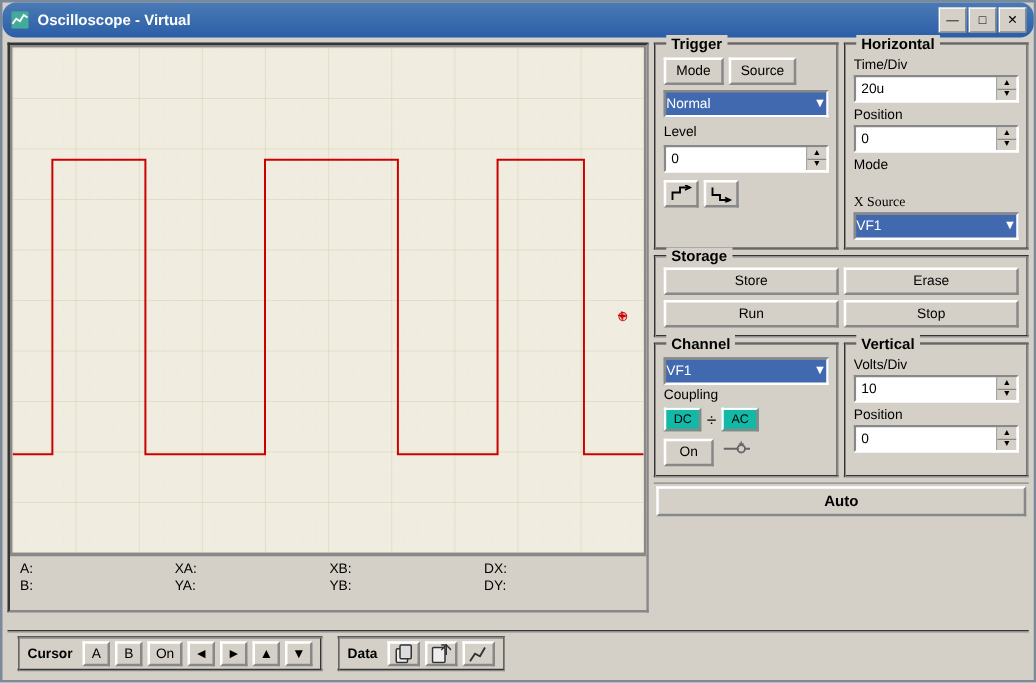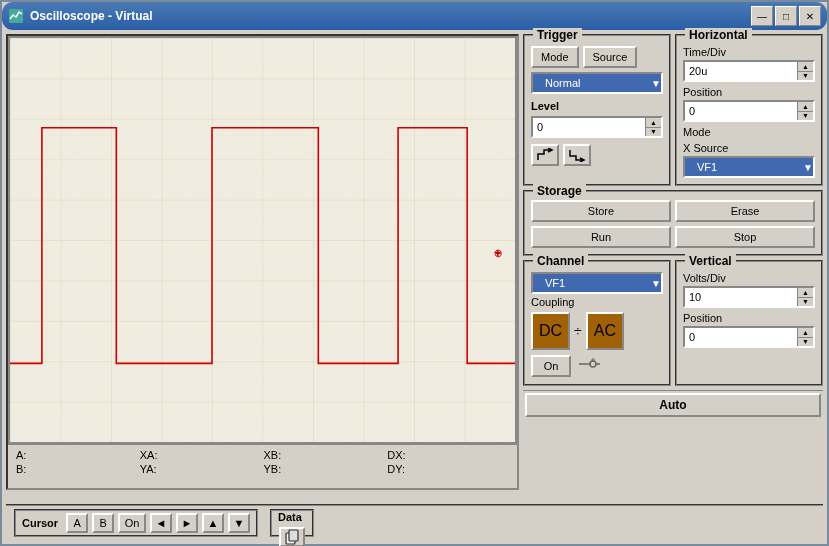--- a/index.html
+++ b/index.html
@@ -198,21 +198,21 @@
       min-width: 40px;
     }
 
     
     .win-select {
       height: 22px;
       background: #4169b0;
       color: white;
       border: 2px solid;
       border-color: #888 #fff #fff #888;
-      padding: 0 12px;
+      padding: 0 0;
       font-size: 11px;
       width: 100%;
       cursor: pointer;
       appearance: none;
       -webkit-appearance: none;
     }
 
     .select-wrapper {
       position: relative;
       display: flex;
@@ -372,21 +372,20 @@
     }
 
     .data-section {
       display: flex;
       align-items: center;
       gap: 4px;
       border: 2px groove #888;
       padding: 0 6px;
       height: 28px;
       margin-left: 8px;
-      flex-direction: column;
     }
 
     
     .auto-bar {
       background: #d4d0c8;
       border-top: 1px solid #888;
       display: flex;
       align-items: center;
       justify-content: center;
       padding: 2px;
@@ -411,26 +410,26 @@
 
     
     .coupling-row {
       display: flex;
       gap: 4px;
       align-items: center;
       margin-top: 4px;
     }
 
     .coupling-btn {
-      height: 38px;
-      background: #a16207;
+      height: 19px;
+      background: #14b8a6;
       border: 2px solid;
       border-color: #fff #888 #888 #fff;
       padding: 0 6px;
-      font-size: 16px;
+      font-size: 10px;
       cursor: pointer;
     }
 
     .coupling-sep {
       font-size: 14px;
       color: #000;
     }
 
     .on-row {
       display: flex;
@@ -533,21 +532,21 @@
               <button class="win-btn">Source</button>
             </div>
             <div style="margin-top:4px; position:relative;">
               <select class="win-select">
                 <option>Normal</option>
                 <option>Auto</option>
                 <option>Single</option>
               </select>
               <span class="select-arrow">▼</span>
             </div>
-            <div class="field-label" style="margin-top:6px;font-weight:bold;">Level</div>
+            <div class="field-label" style="margin-top:6px;">Level</div>
             <div class="level-row">
               <div class="spinbox" style="flex:1;">
                 <input type="text" value="0" style="">
                 <div class="spinbox-btns">
                   <button class="spin-btn">▲</button>
                   <button class="spin-btn">▼</button>
                 </div>
               </div>
             </div>
             <div class="trigger-row">
@@ -578,21 +577,21 @@
             </div>
             <div class="field-label" style="margin-top:4px;">Position</div>
             <div class="spinbox">
               <input type="text" value="0" style="">
               <div class="spinbox-btns">
                 <button class="spin-btn">▲</button>
                 <button class="spin-btn">▼</button>
               </div>
             </div>
             <div class="field-label" style="margin-top:4px;">Mode</div>
-            <div class="field-label" style="margin-top:4px;">X Source</div>
+            <div class="field-label" style="margin-top:18px;font-family:Liberation Serif, serif;">X Source</div>
             <div class="select-wrapper">
               <select class="win-select">
                 <option>VF1</option>
                 <option>VF2</option>
               </select>
               <span class="select-arrow">▼</span>
             </div>
           </div>
         </div>
 

